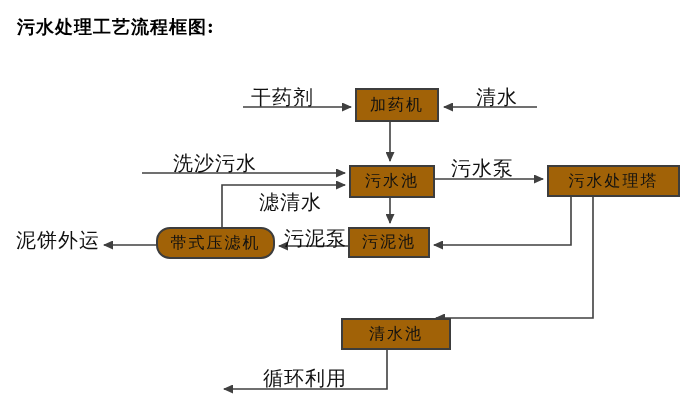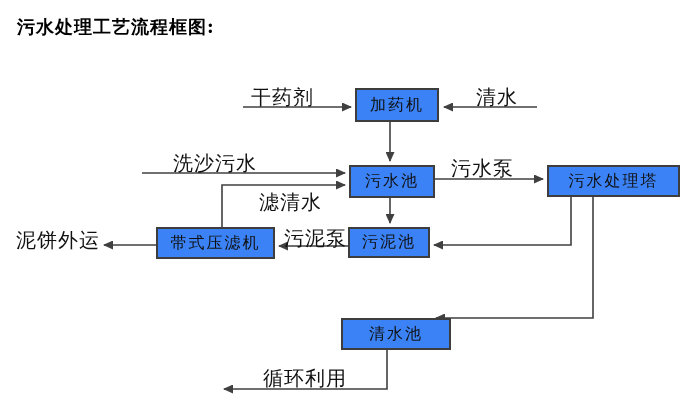--- a/index.html
+++ b/index.html
@@ -30,21 +30,21 @@
   }
   .flow-svg {
     position: absolute;
     left: 0;
     top: 0;
   }
   .node {
     position: absolute;
     box-sizing: border-box;
     border: 2px solid #3d3d3d;
-    background: #3b82f6;
+    background: #a16207;
     display: flex;
     align-items: center;
     justify-content: center;
     font-size: 16px;
     letter-spacing: 2px;
     white-space: nowrap;
     color: #111111;
   }
   .flow-label {
     position: absolute;
@@ -52,21 +52,21 @@
     letter-spacing: 1px;
     white-space: nowrap;
     color: #111111;
     text-align: right;
   }
   
   .n-dosing   { left: 355px; top:  88px; width:  84px; height: 34px; }
   .n-sewage   { left: 349px; top: 165px; width:  86px; height: 33px; }
   .n-tower    { left: 547px; top: 165px; width: 133px; height: 32px; }
   .n-sludge   { left: 348px; top: 227px; width:  82px; height: 31px; }
-  .n-press    { left: 156px; top: 227px; width: 119px; height: 32px; }
+  .n-press    { left: 156px; top: 227px; width: 119px; height: 32px; border-radius: 14px; }
   .n-clean    { left: 341px; top: 318px; width:  110px; height: 32px; }
   
   .l-dry      { left: 251px; top:  84px; }
   .l-cleanw   { left: 476px; top:  84px; }
   .l-sand     { left: 173px; top: 150px; }
   .l-spump    { left: 451px; top: 155px; }
   .l-filtered { left: 259px; top: 189px; }
   .l-slpump   { left: 284px; top: 225px; }
   .l-bottom   { left: 472px; top: 224px; }
   .l-mudcake  { left:  16px; top: 227px; }

